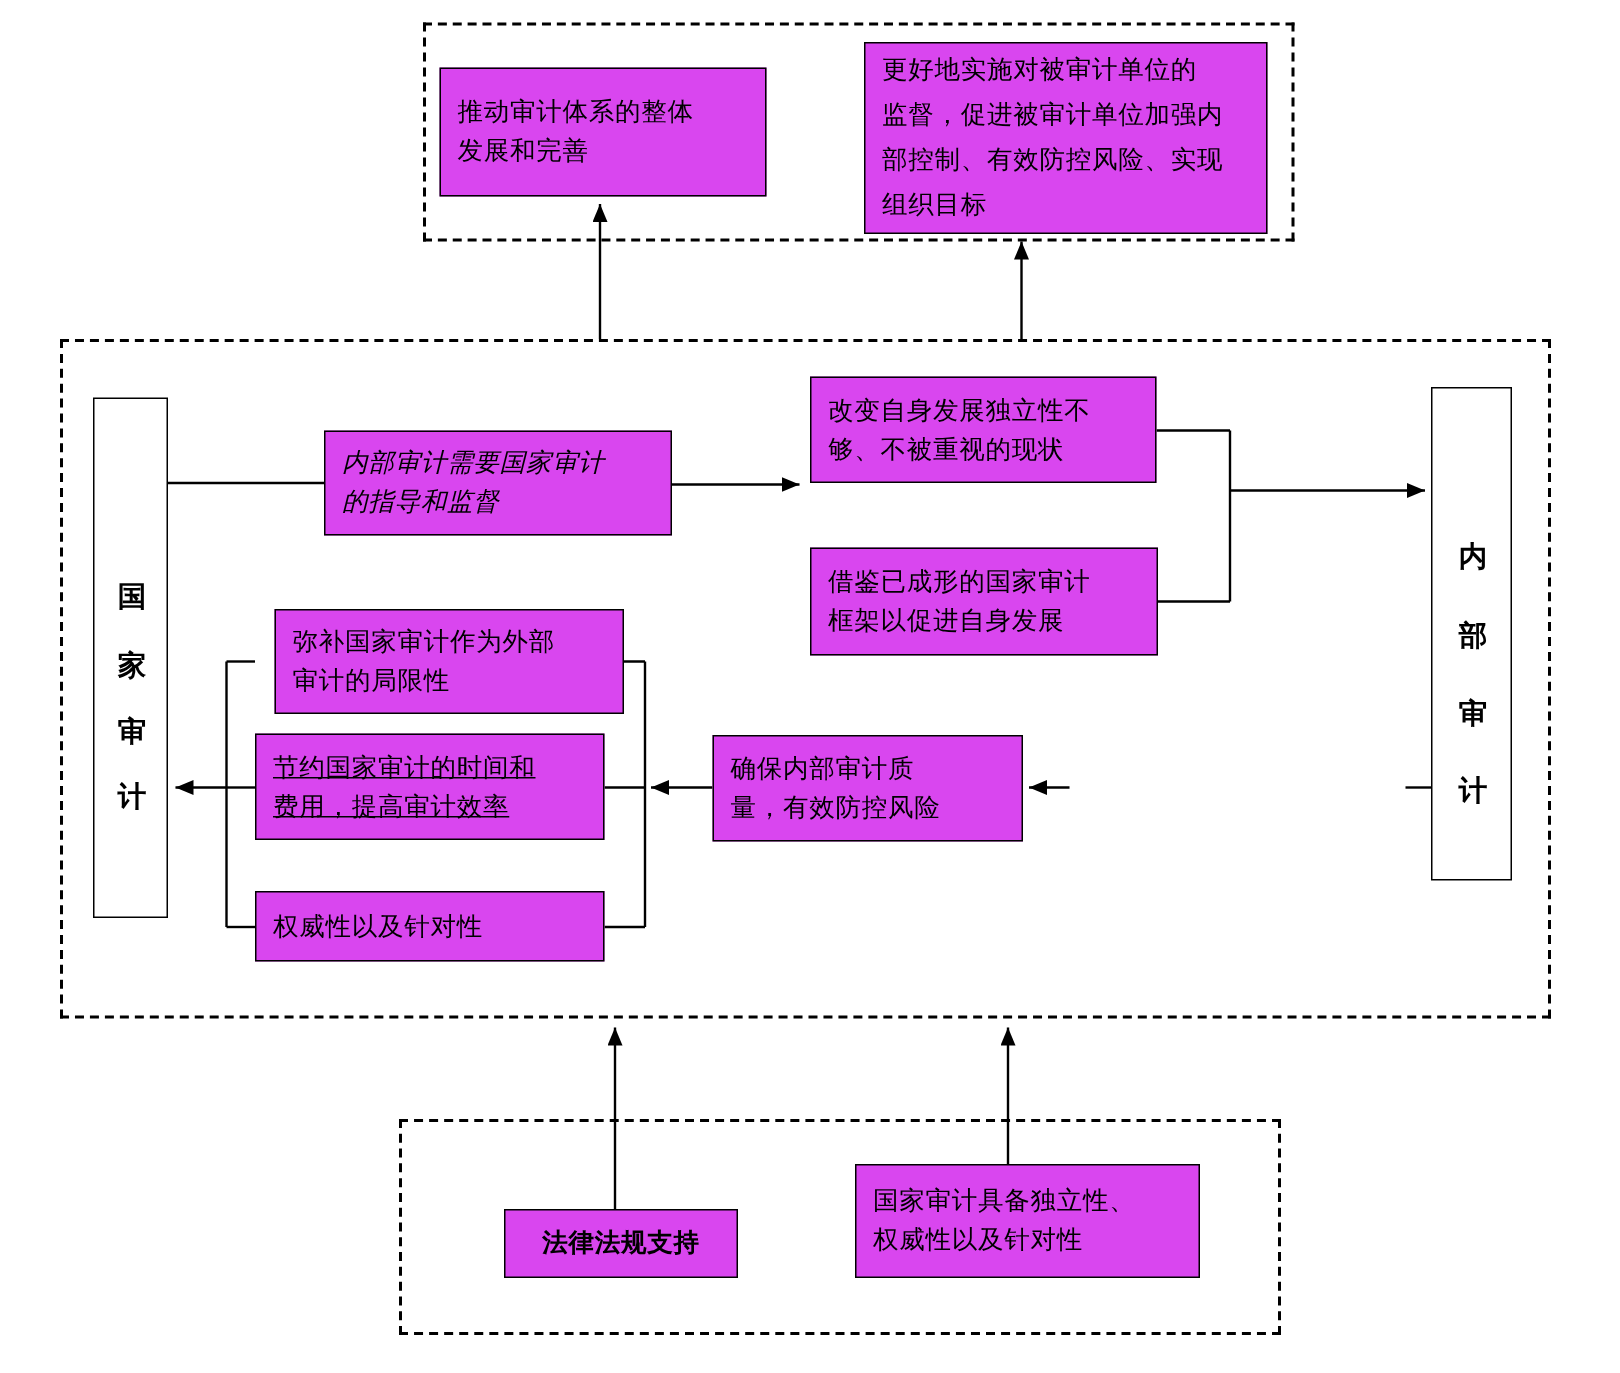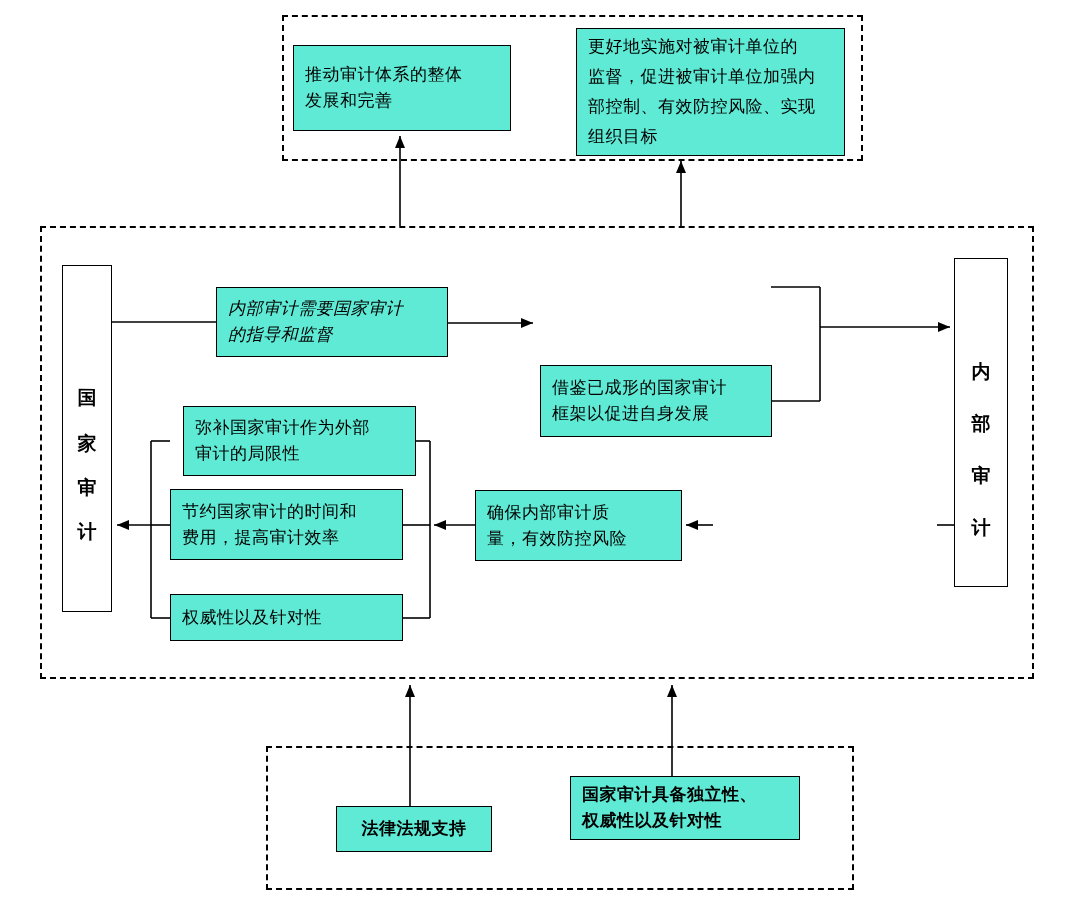--- a/index.html
+++ b/index.html
@@ -13,21 +13,21 @@
     overflow: hidden;
   }
   .group {
     position: absolute;
     border: 2px dashed #000;
     background: transparent;
   }
   .node {
     position: absolute;
     border: 1.5px solid #000;
-    background: #5eead4;
+    background: #d946ef;
     display: flex;
     align-items: center;
     font-size: 17px;
     line-height: 26px;
     padding: 4px 11px;
     white-space: pre-line;
     letter-spacing: 0.5px;
   }
   .node.center { justify-content: center; text-align: center; padding: 4px 6px; font-weight: bold; }
   .vnode {
@@ -110,36 +110,38 @@
     <span class="vtext" style="letter-spacing:44px; margin-bottom:-44px;">国家审计</span>
   </div>
 
   <div class="vnode" style="left:954px; top:258px; width:54px; height:329px;">
     <span class="vtext" style="letter-spacing:52px; margin-bottom:-52px;">内部审计</span>
   </div>
 
   <div class="node" style="left:216px; top:287px; width:232px; height:70px;font-style:italic;">内部审计需要国家审计
 的指导和监督</div>
 
+  <div class="node" style="left:540px; top:251px; width:231px; height:71px;">改变自身发展独立性不
+够、不被重视的现状</div>
 
   <div class="node" style="left:540px; top:365px; width:232px; height:72px;">借鉴已成形的国家审计
 框架以促进自身发展</div>
 
   <div class="node" style="left:170px; top:406px; width:233px; height:70px;margin-left:13px;">弥补国家审计作为外部
 审计的局限性</div>
 
-  <div class="node" style="left:170px; top:489px; width:233px; height:71px;">节约国家审计的时间和
+  <div class="node" style="left:170px; top:489px; width:233px; height:71px;text-decoration:underline;">节约国家审计的时间和
 费用，提高审计效率</div>
 
   <div class="node" style="left:170px; top:594px; width:233px; height:47px;">权威性以及针对性</div>
 
   <div class="node" style="left:475px; top:490px; width:207px; height:71px;">确保内部审计质
 量，有效防控风险</div>
 
 
   <div class="group" style="left:266px; top:746px; width:588px; height:144px;"></div>
 
   <div class="node center" style="left:336px; top:806px; width:156px; height:46px;">法律法规支持</div>
 
-  <div class="node" style="left:570px; top:776px; width:230px; height:64px;font-weight:bold;">国家审计具备独立性、
+  <div class="node" style="left:570px; top:776px; width:230px; height:76px;">国家审计具备独立性、
 权威性以及针对性</div>
 
 </div>
 
 </body></html>

